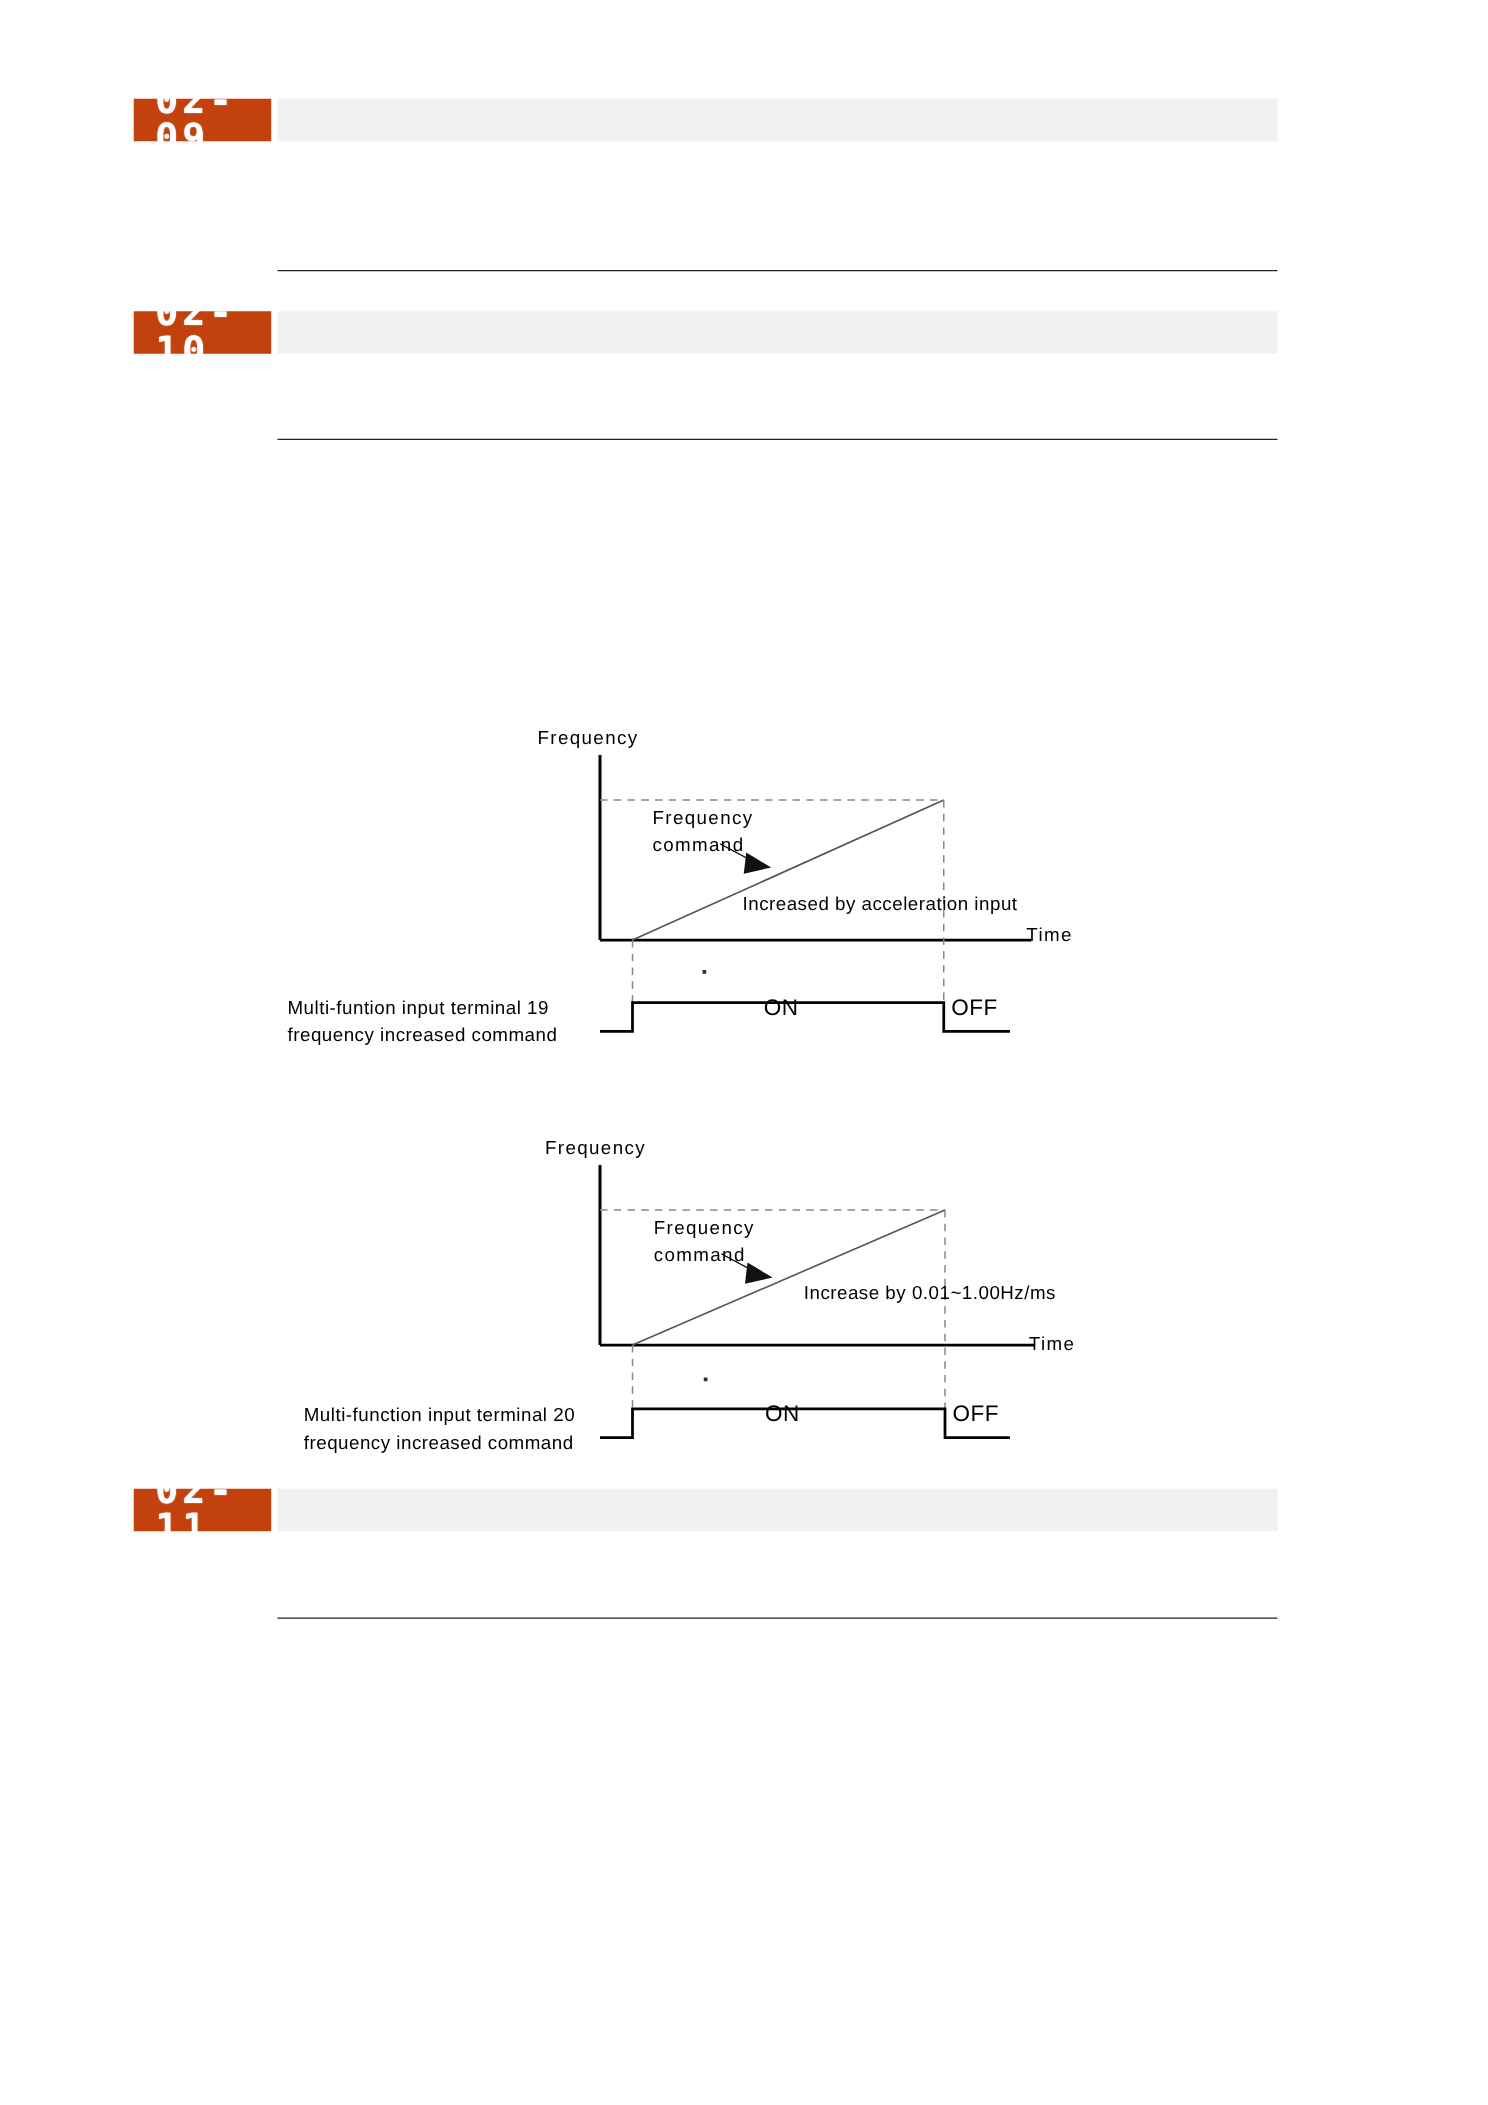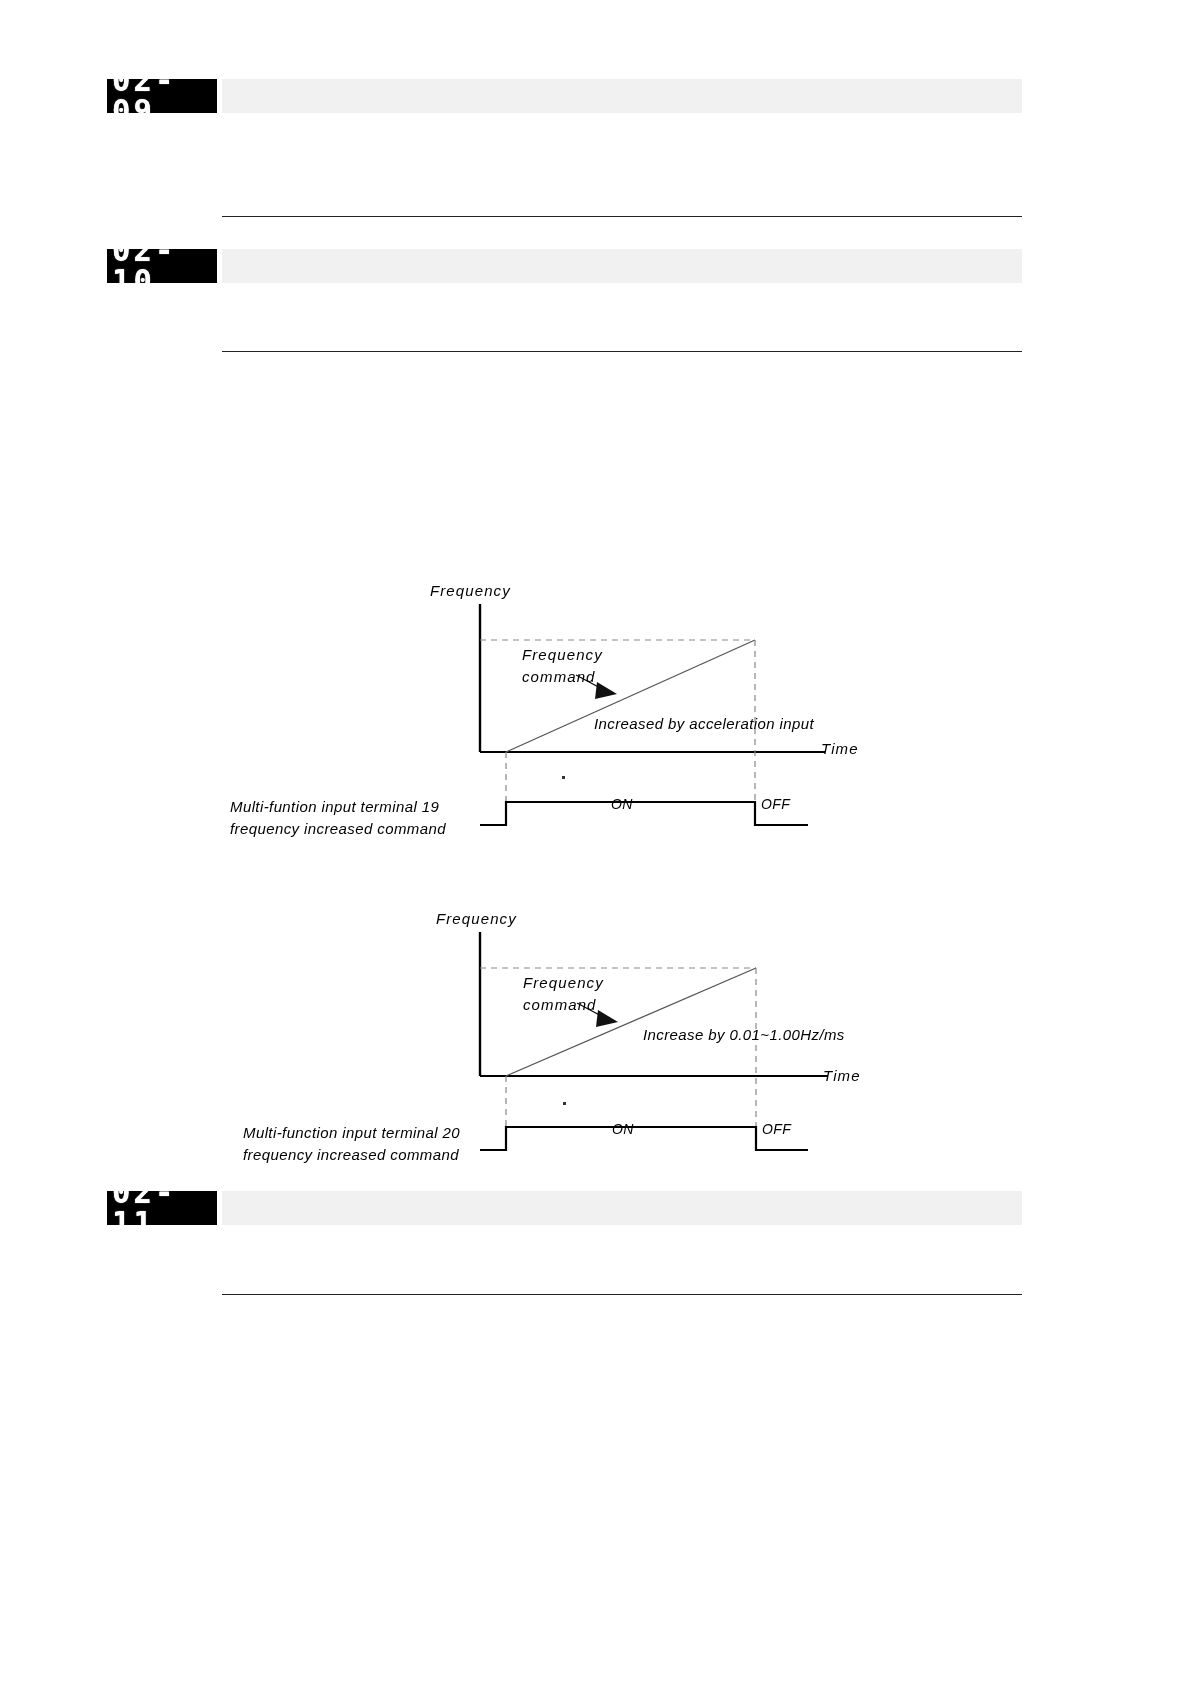--- a/index.html
+++ b/index.html
@@ -12,25 +12,25 @@
     height: 1684px;
     position: relative;
     font-family: "Liberation Sans", sans-serif;
     color: #000000;
     overflow: hidden;
   }
 
   
   .param-badge {
     position: absolute;
-    background: #000000;
+    background: #c2410c;
     display: flex;
     align-items: center;
     justify-content: center;
-    padding: 0 6px;
+    padding: 0 18px;
     box-sizing: border-box;
   }
   .seg-text {
     font-family: "DejaVu Sans Mono", monospace;
     color: #ffffff;
     font-weight: bold;
     letter-spacing: 3px;
     line-height: 1;
     
     font-size: 30px;
@@ -58,27 +58,26 @@
   .diagram svg {
     display: block;
   }
   .dlabel {
     position: absolute;
     font-family: "Liberation Sans", sans-serif;
     font-size: 15px;
     color: #000000;
     white-space: nowrap;
     letter-spacing: 0.4px;
-    font-style: italic;
   }
   .dlabel.sp {
     letter-spacing: 1.1px;
   }
   .dlabel.small {
-    font-size: 14px;
+    font-size: 18px;
   }
 </style>
 </head>
 <body>
 
 <div class="param-badge" style="left:107px; top:79px; width:110px; height:34px;">
   <span class="seg-text">02-09</span>
 </div>
 <div class="header-band" style="left:222px; top:79px; width:800px; height:34px;"></div>
 <div class="hrule" style="left:222px; top:216px; width:800px;"></div>

